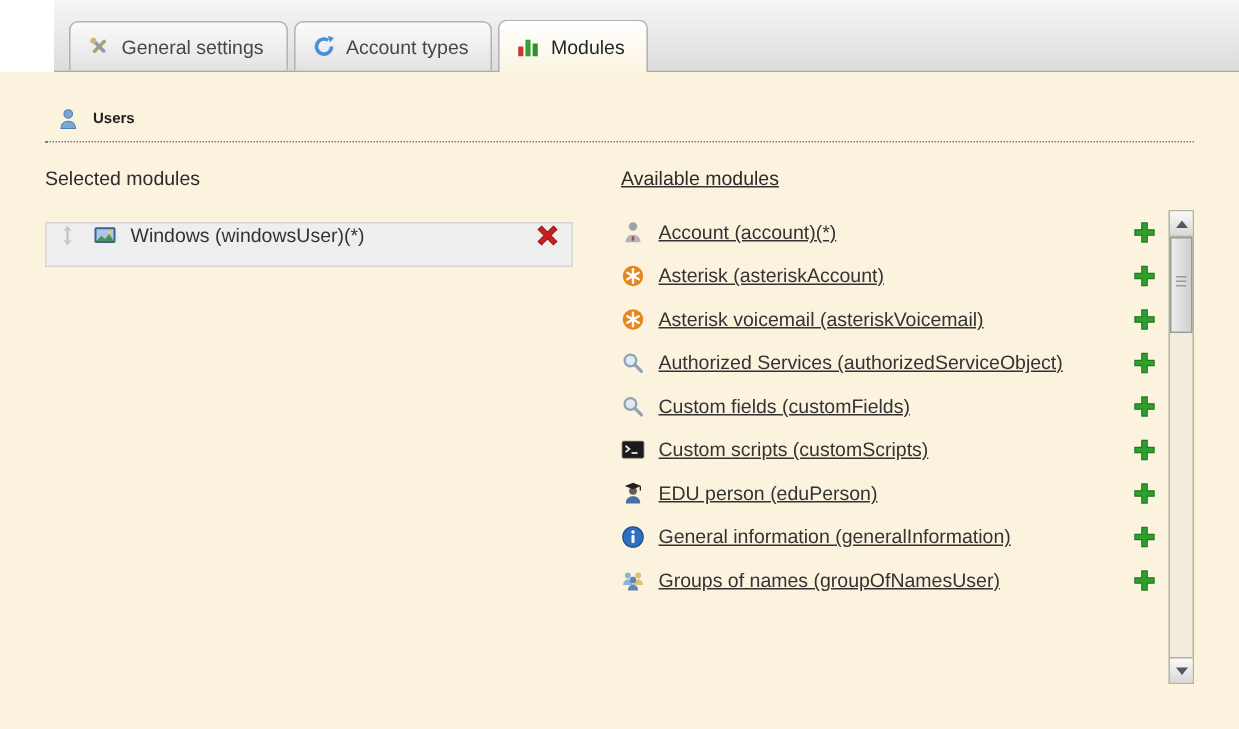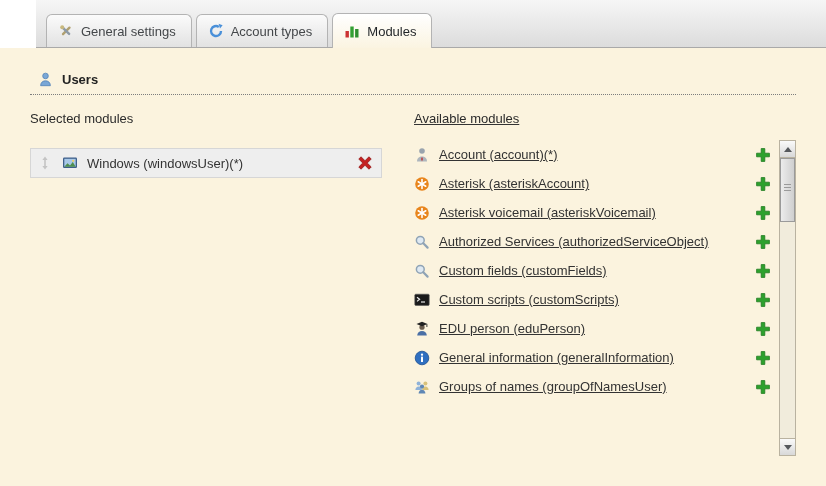--- a/index.html
+++ b/index.html
@@ -29,34 +29,34 @@
   }
   .tab .icn{width:16px;height:16px;display:inline-block;flex:none;}
   .icn svg{width:100%;height:100%;display:block;}
   
   .content{
     box-sizing:border-box;height:438px;width:826px;
     background:#fbf3de;padding:16px 30px 0 30px;position:relative;
   }
   .section-head{
     display:flex;align-items:center;gap:9px;
-    font-size:13px;font-weight:bold;color:#222;
+    font-size:10px;font-weight:bold;color:#222;
     padding:8px 2px 7px 8px;
     border-bottom:1px dotted #7d7d7d;
   }
   .section-head .icn{width:15px;height:15px;}
   .cols{display:flex;gap:32px;margin-top:12px;}
   .col-left{width:352px;flex:none;}
   .col-right{flex:1;min-width:0;text-decoration:underline;}
   .col-heading{font-size:13px;color:#2b2b2b;padding:4px 0 2px 0;}
   
   .selected-row{
     margin-top:20px;height:30px;box-sizing:border-box;
     background:#eeeeee;border:1px solid #d6d6d6;
-    display:flex;align-items:center;gap:9px;padding:0 8px 0 6px;
+    display:flex;align-items:flex-start;gap:9px;padding:0 8px 0 6px;
     font-size:13px;color:#333;
   }
   .selected-row .row-label{flex:1;}
   
   .avail-wrap{display:flex;margin-top:12px;justify-content:center;}
   .avail-list{flex:1;min-width:0;padding-right:8px;}
   .avail-row{
     display:flex;align-items:center;gap:9px;height:29px;
     font-size:13px;color:#333;
   }

